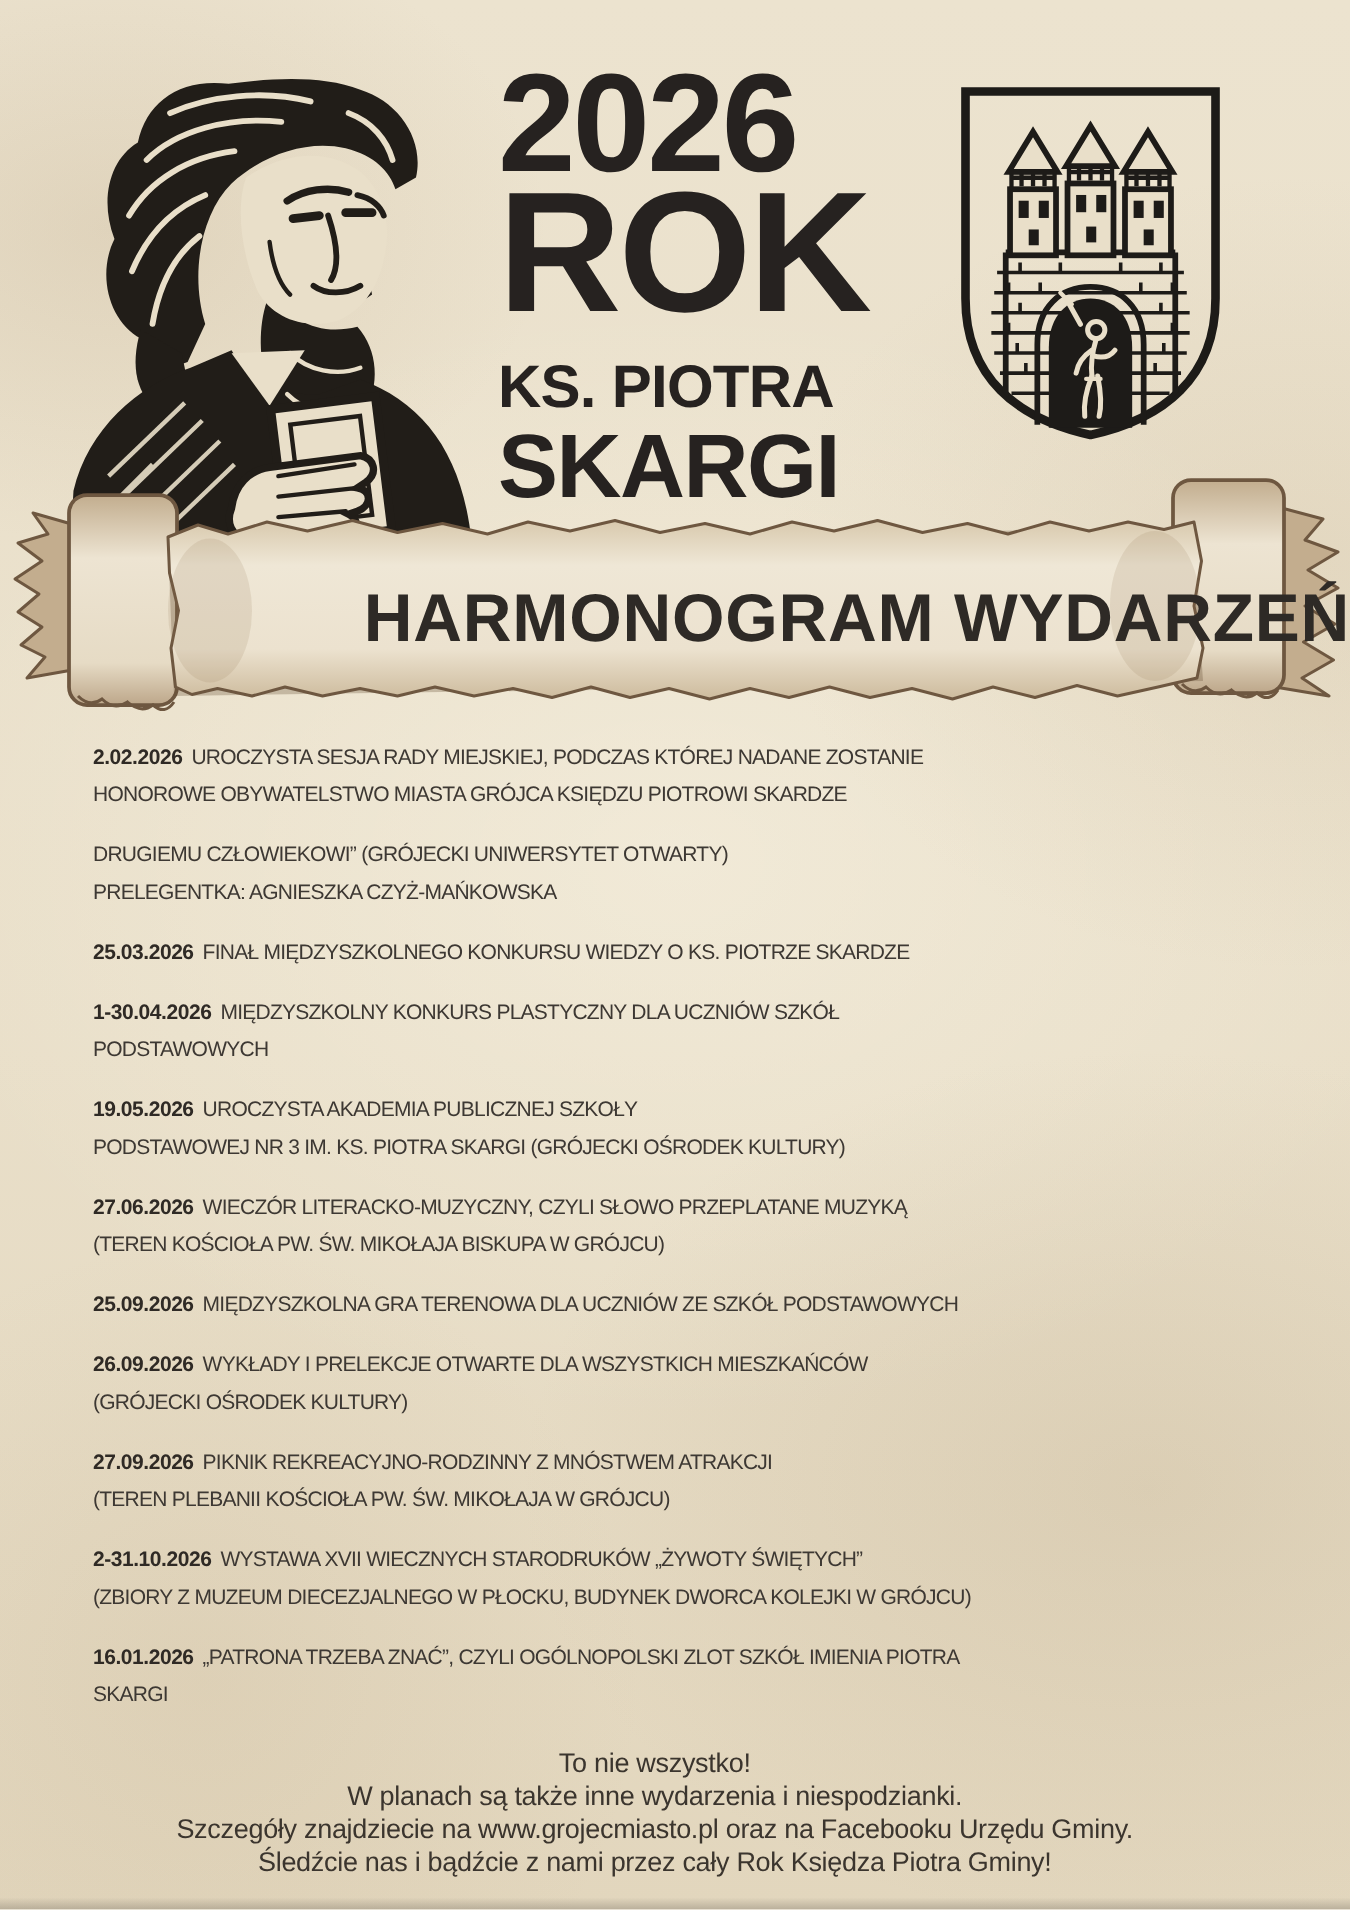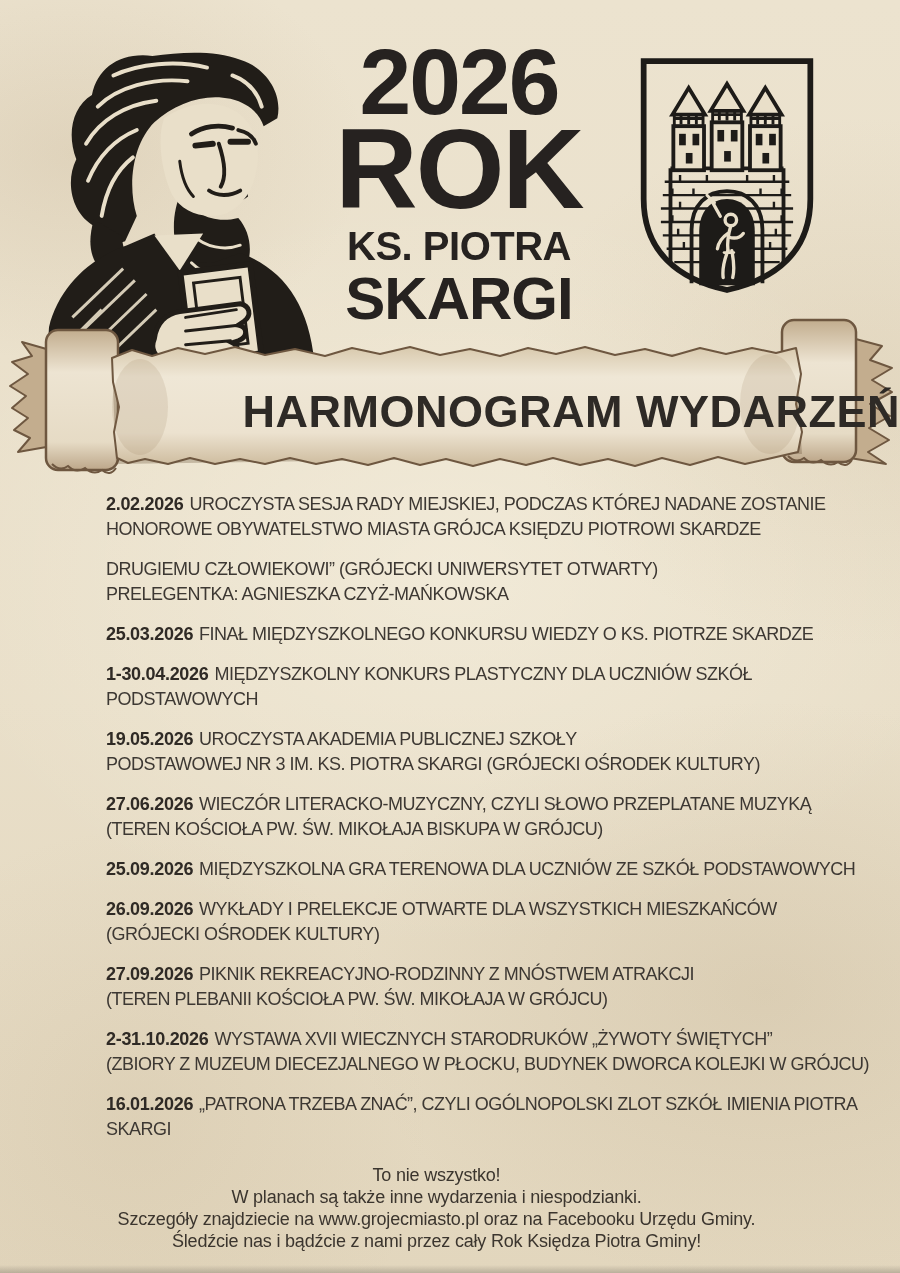--- a/index.html
+++ b/index.html
@@ -16,39 +16,39 @@
       radial-gradient(ellipse 600px 420px at 85% 78%, rgba(170,148,112,0.18), rgba(170,148,112,0) 70%),
       radial-gradient(ellipse 420px 420px at 15% 88%, rgba(180,158,122,0.14), rgba(180,158,122,0) 70%),
       radial-gradient(ellipse 700px 500px at 50% 45%, rgba(255,252,240,0.35), rgba(255,252,240,0) 75%),
       linear-gradient(180deg,#ece3cf 0%,#e9dfc9 55%,#e2d6bd 100%);
   }
   .bottom-shade{position:absolute;left:0;right:0;bottom:0;height:8px;
     background:linear-gradient(180deg,rgba(110,104,92,0) 0%,rgba(110,104,92,0.35) 100%);}
 
   
   .portrait{position:absolute;left:8px;top:18px;width:322px;height:350px;}
-  .title-block{position:absolute;left:316px;top:44px;width:286px;text-align:center;color:#262220;font-weight:bold;}
+  .title-block{position:absolute;left:332px;top:44px;width:286px;color:#262220;font-weight:bold;}
   .t-year{font-size:93px;line-height:0.82;letter-spacing:-2px;}
   .t-rok{font-size:114px;line-height:0.86;letter-spacing:-2px;}
-  .t-ks{font-size:40px;line-height:1.0;letter-spacing:-0.5px;margin-top:8px;}
+  .t-ks{font-size:40px;line-height:1.0;letter-spacing:-0.5px;margin-top:20px;}
   .t-skargi{font-size:60px;line-height:0.95;letter-spacing:-1px;margin-top:4px;}
   .crest{position:absolute;left:636px;top:52px;width:182px;height:246px;}
 
   
   .banner-svg{position:absolute;left:0;top:312px;width:900px;height:176px;}
   .banner-title{
     position:absolute;left:0;top:386px;width:900px;
     text-align:right;font-weight:bold;font-size:45px;letter-spacing:0.5px;
     color:#2e2a26;
   }
 
   
   .events{position:absolute;left:62px;top:492px;width:820px;color:#3d3833;}
   .event{margin-bottom:15px;}
-  .eline{font-size:18px;line-height:25px;letter-spacing:-0.5px;white-space:nowrap;margin-left:44px;}
+  .eline{font-size:14px;line-height:25px;letter-spacing:-0.5px;white-space:nowrap;}
   .date{font-weight:bold;color:#2f2a25;margin-right:6px;letter-spacing:-0.3px;}
 
   
   .footer{position:absolute;left:0;top:1164px;width:873px;text-align:center;color:#3b352e;}
   .fline{font-size:18px;line-height:22px;letter-spacing:-0.2px;}
 </style>
 </head>
 <body>
 
 <div class="page">

